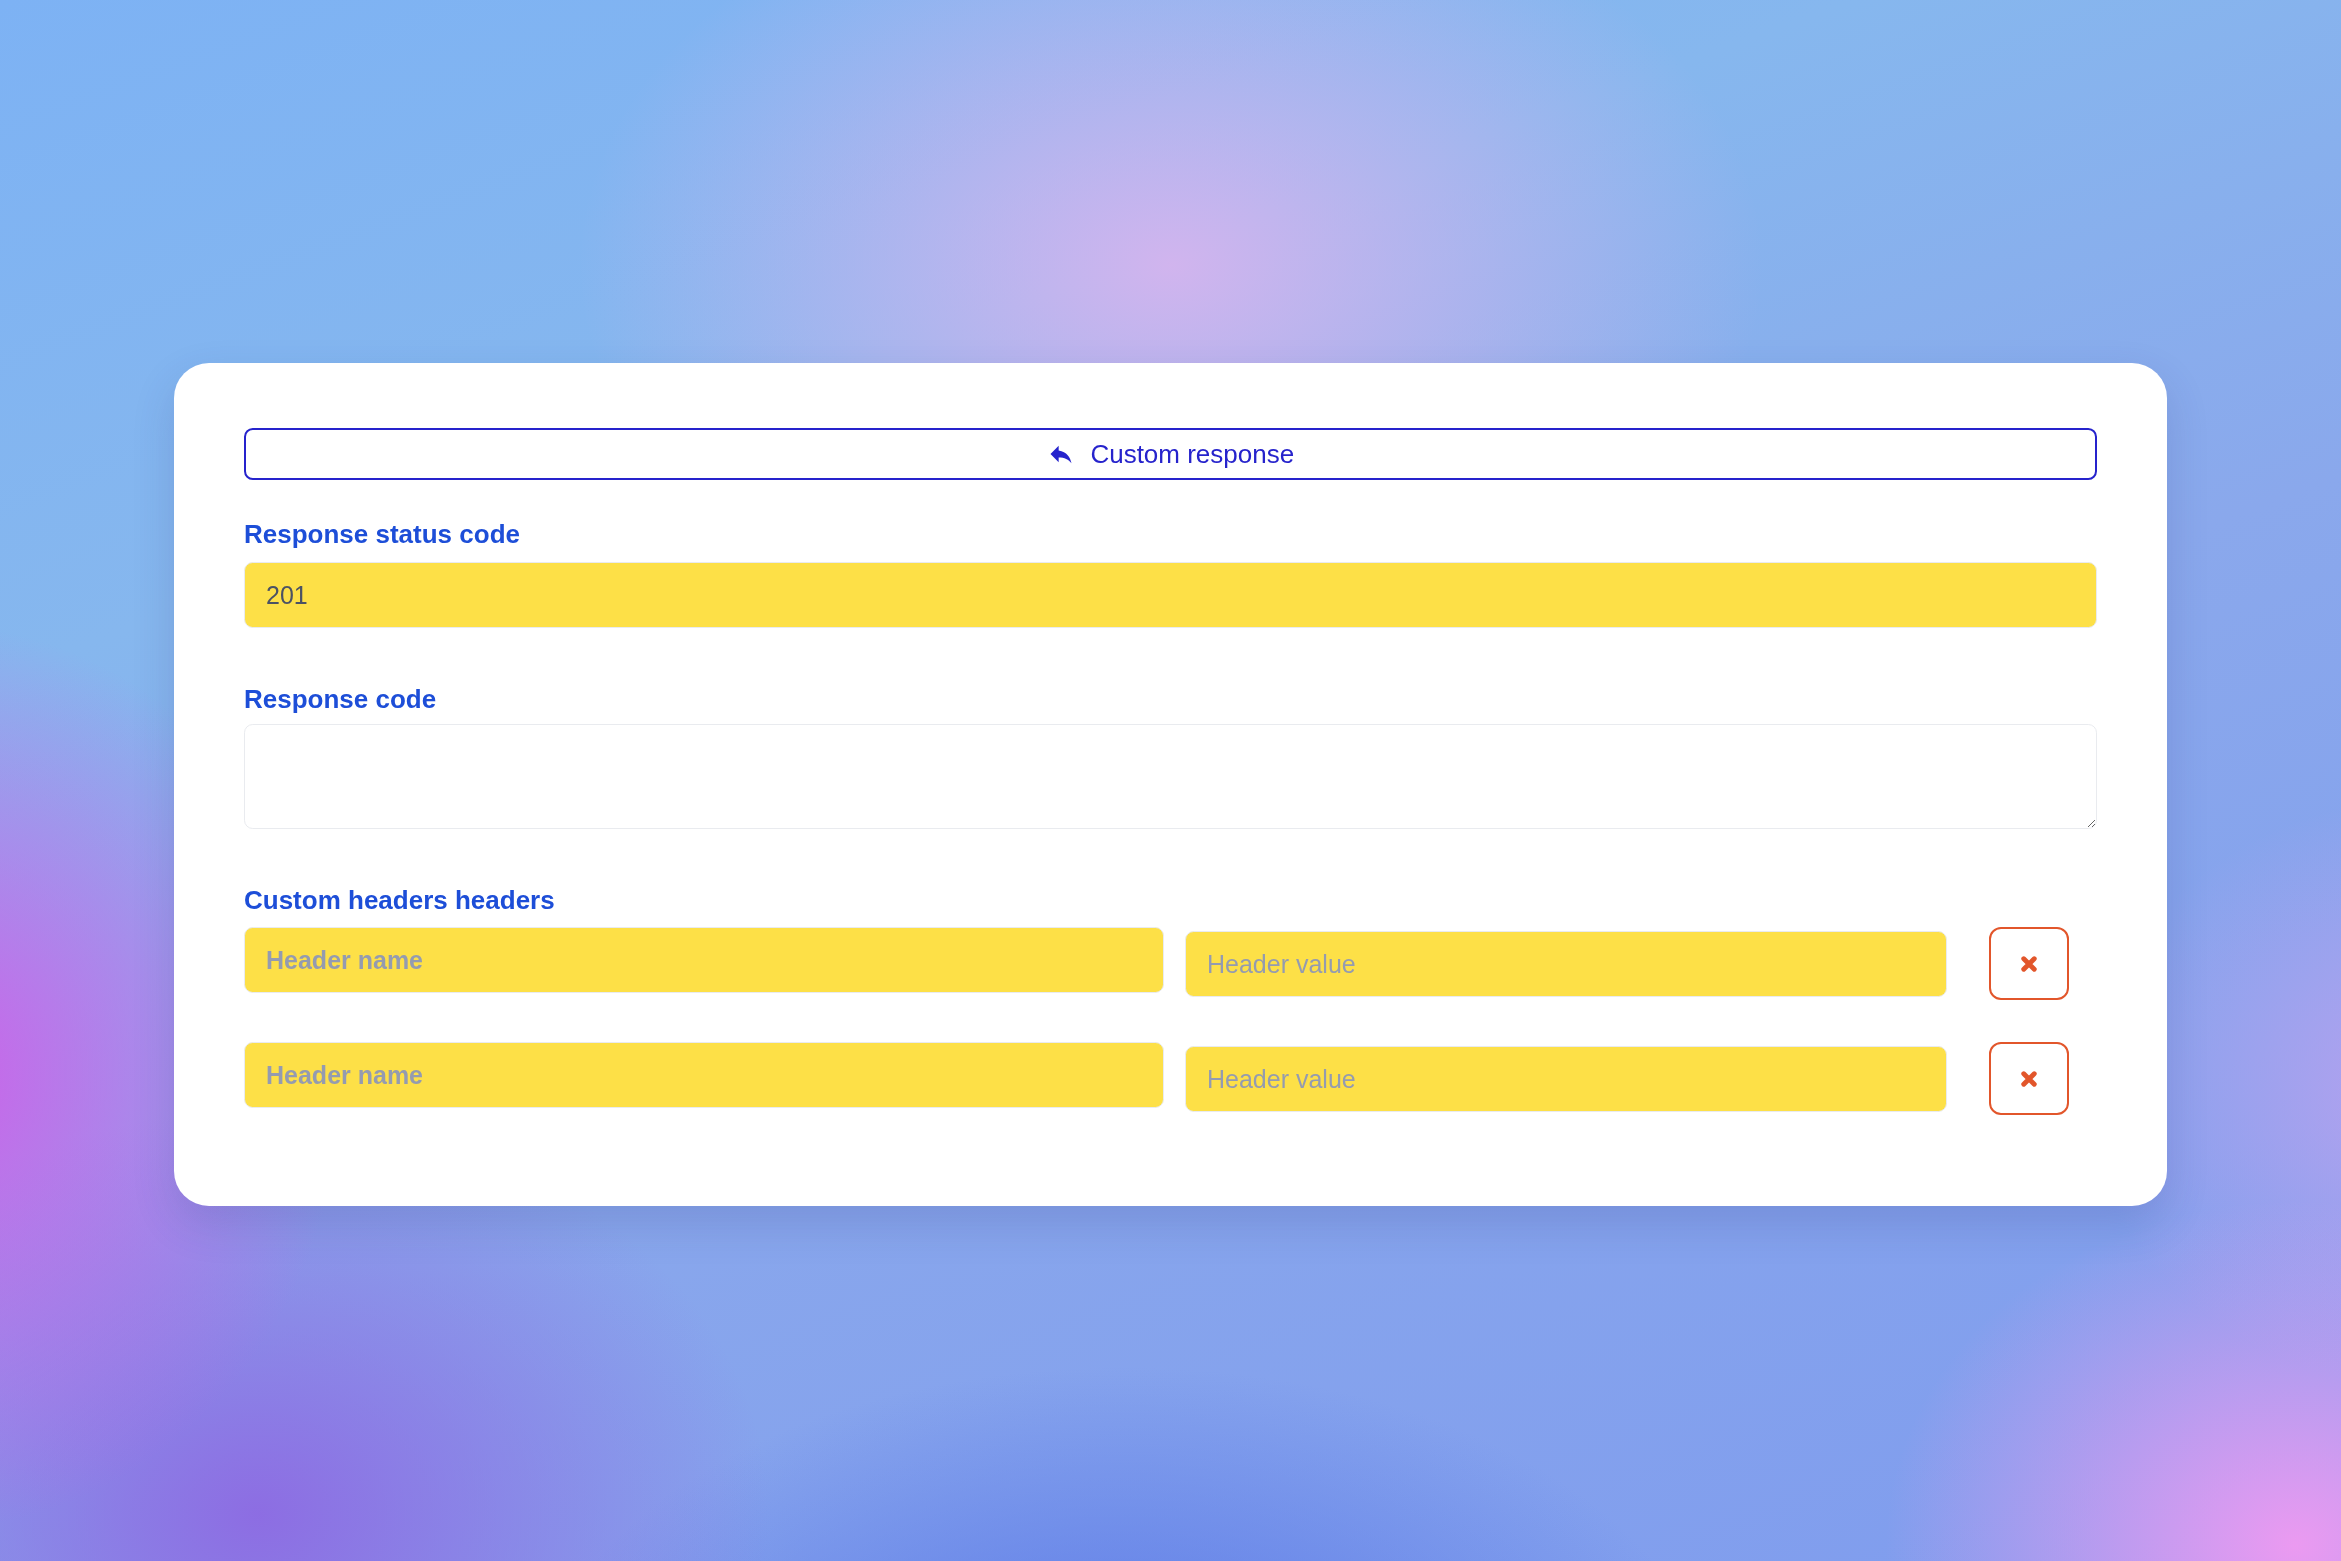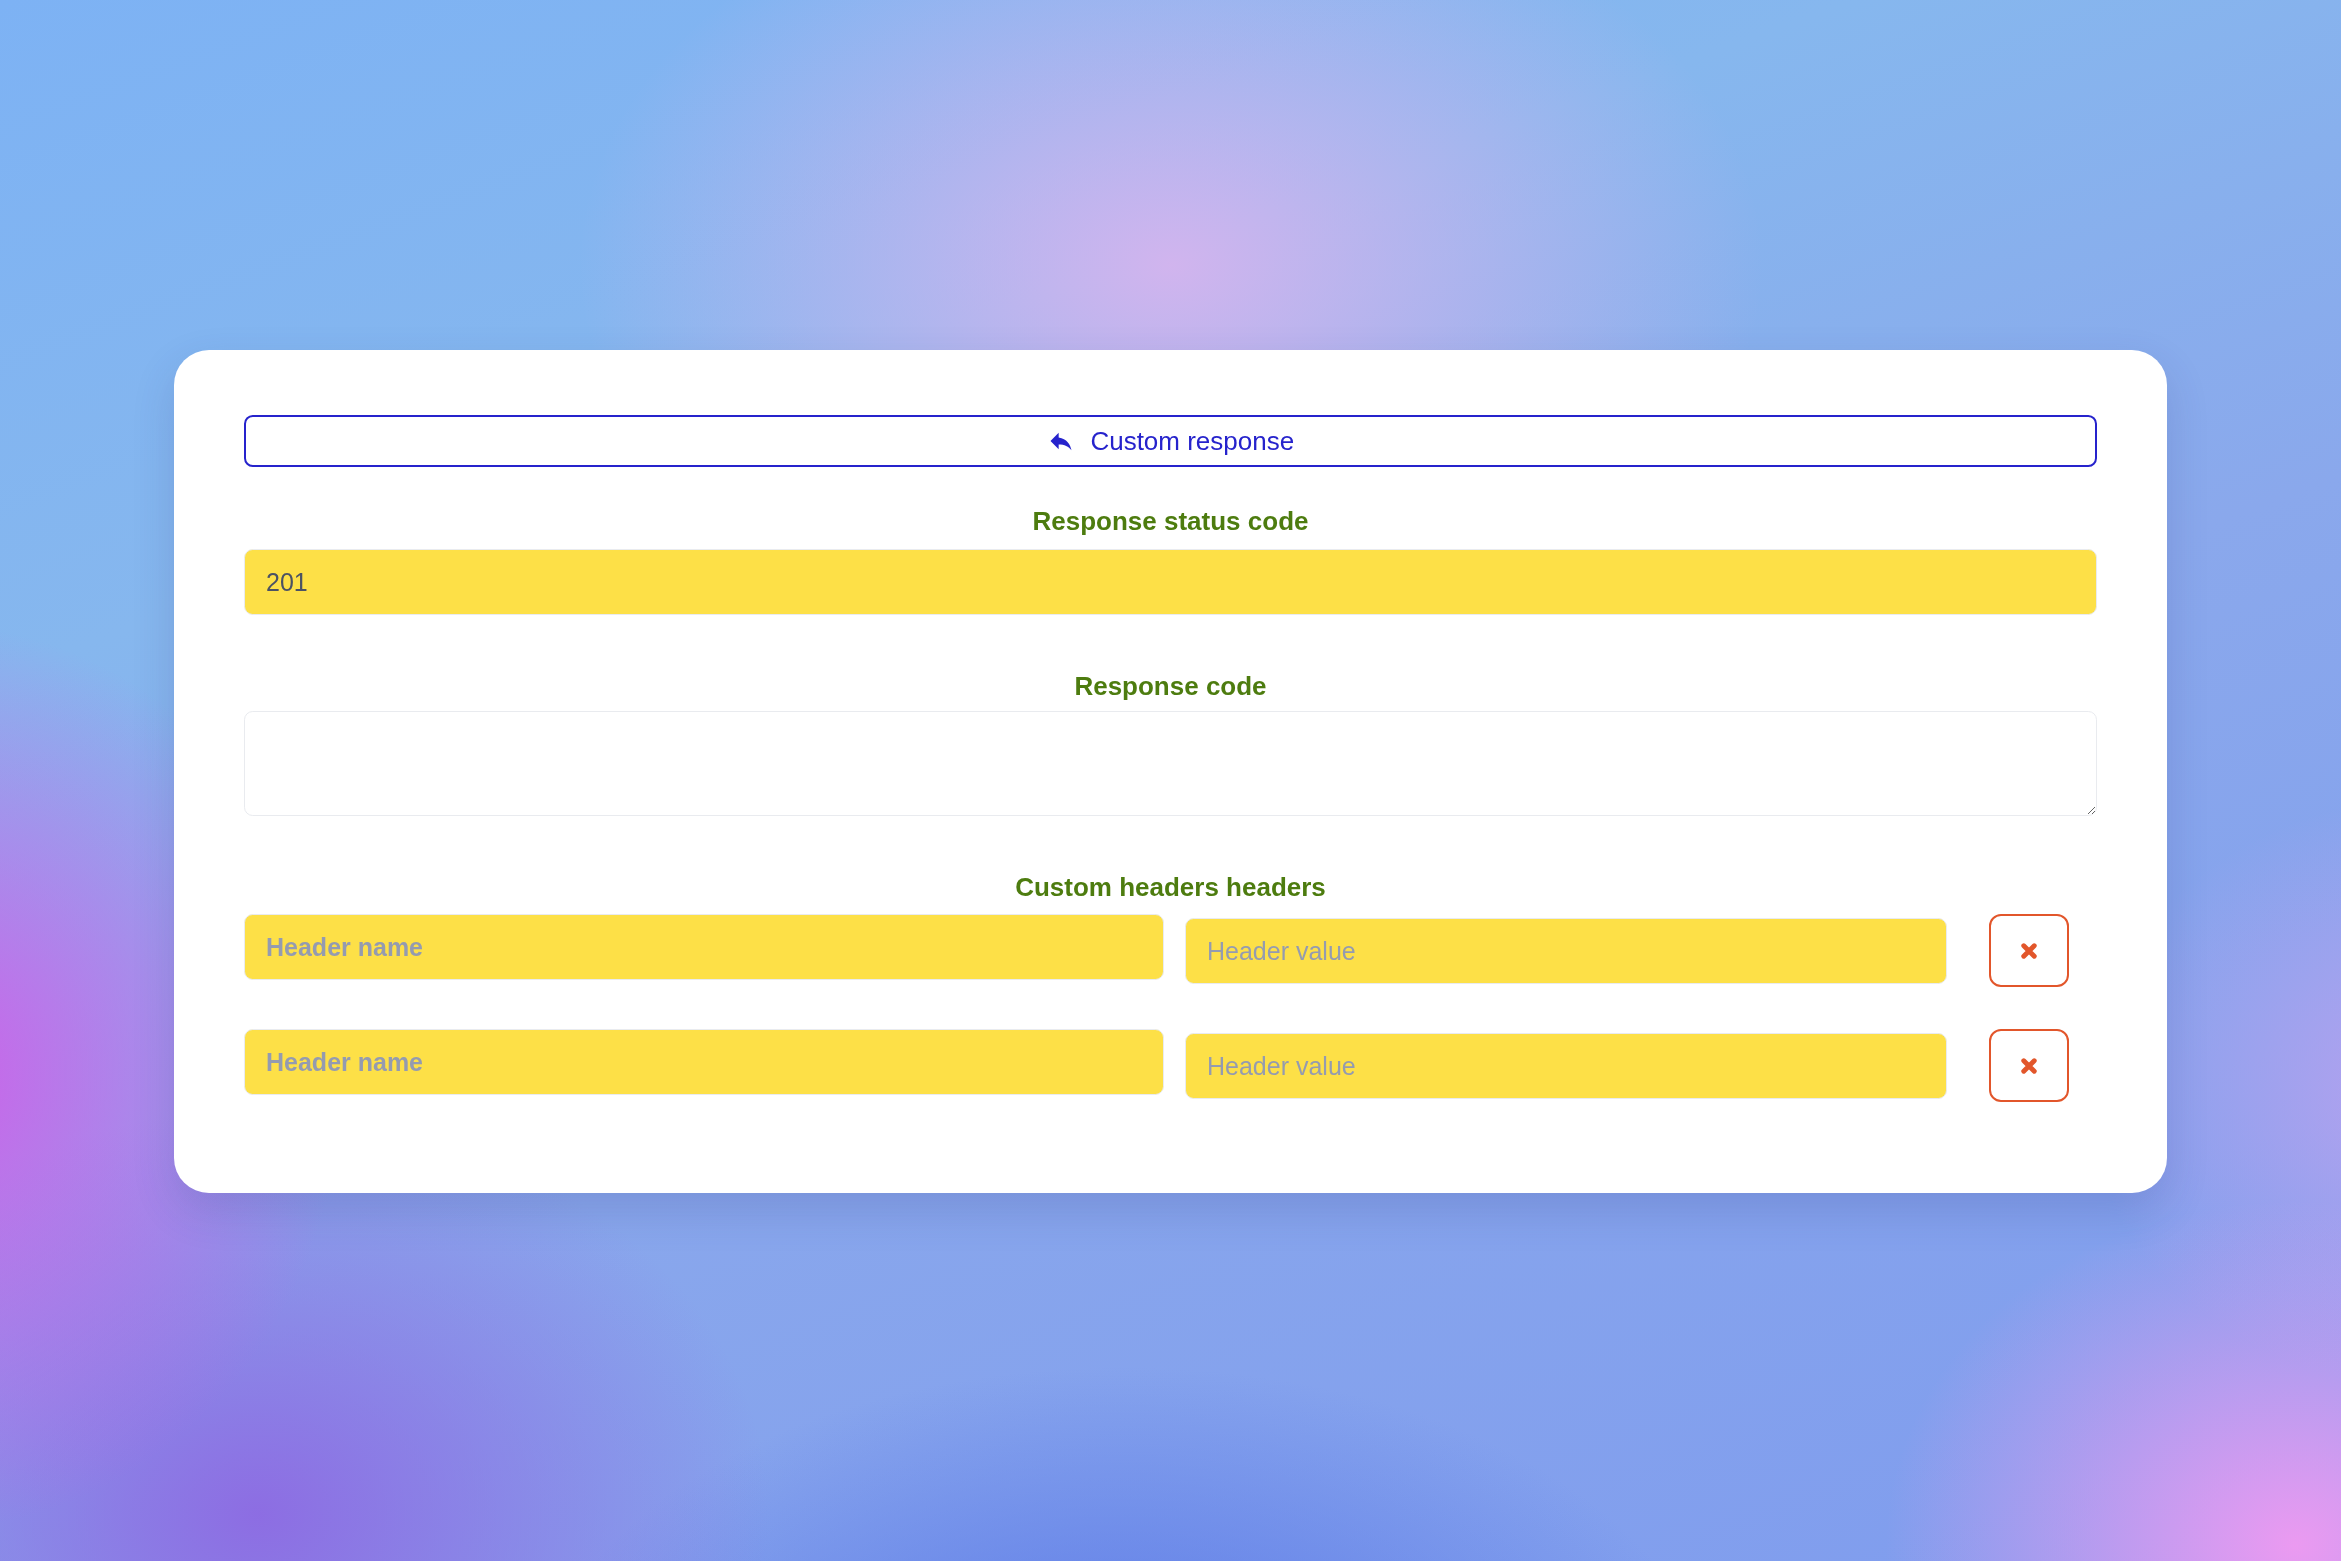--- a/index.html
+++ b/index.html
@@ -12,21 +12,21 @@
       radial-gradient(826px 652px at 11% 97%, rgba(141,106,226,0.95), rgba(141,106,226,0) 62%),
       radial-gradient(956px 565px at 48% 110%, rgba(88,118,230,0.95), rgba(88,118,230,0) 62%),
       radial-gradient(661px 556px at 98% 99%, rgba(241,154,241,0.95), rgba(241,154,241,0) 62%),
       radial-gradient(565px 478px at 104% 70%, rgba(206,162,240,0.70), rgba(206,162,240,0) 62%),
       linear-gradient(160deg, #7db2f4 0%, #86b7ee 28%, #8aa8ec 55%, #7f9cee 100%);
     position: relative;
   }
 
   .card {
     position: absolute;
-    left: 174px; top: 350px;
+    left: 174px; top: 363px;
     width: 1993px; height: 843px;
     background: #ffffff;
     border-radius: 35px;
     box-shadow: 0 17.4px 43px rgba(40, 45, 120, 0.16);
     padding: 65px 70px 0 70px;
   }
 
   .custom-response-btn {
     width: 100%;
     height: 52px;
@@ -43,22 +43,21 @@
     gap: 15.6px;
     cursor: pointer;
   }
   .custom-response-btn svg { display: block; }
 
   .field-label {
     margin-top: 39px;
     font-size: 26px;
     line-height: 30px;
     font-weight: 700;
-    color: #4d7c0f;
-    text-align: center;
+    color: #1d4ed8;
   }
   .field-label.spaced { margin-top: 56px; }
 
   .text-input {
     margin-top: 13px;
     width: 100%;
     height: 66px;
     border: 1.7px solid #e9ebef;
     border-radius: 8.7px;
     padding: 0 21px;

